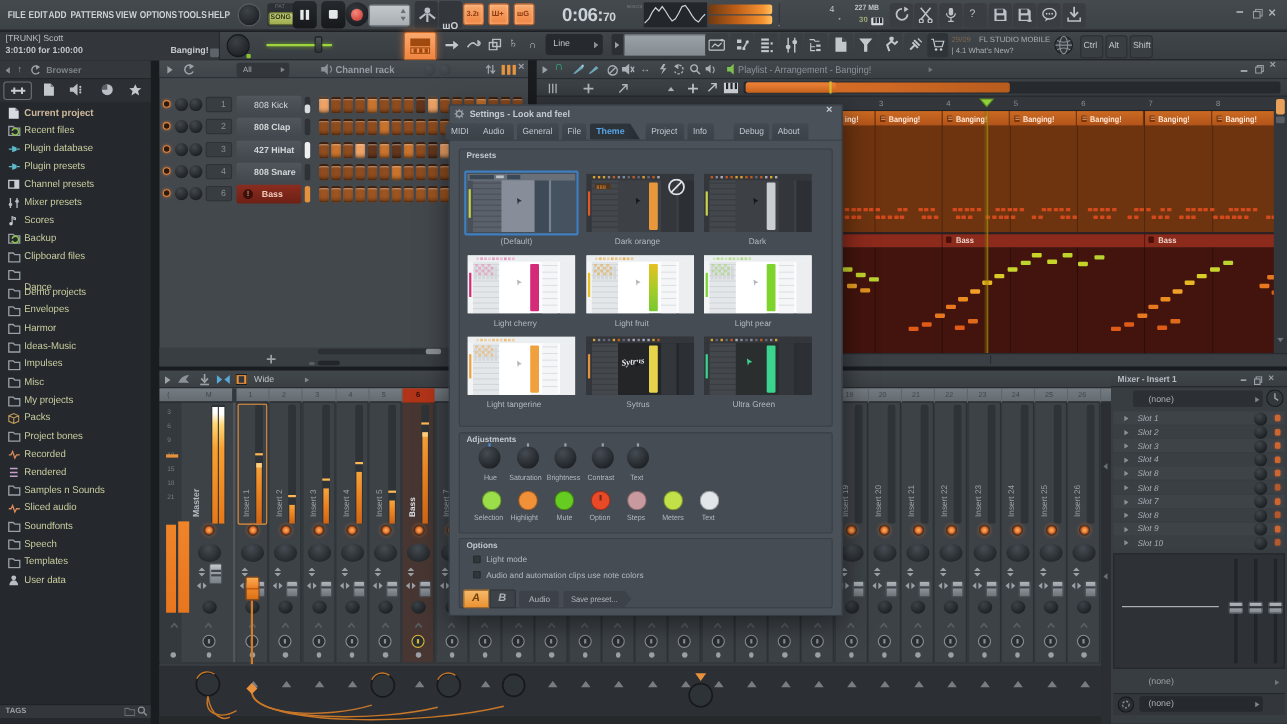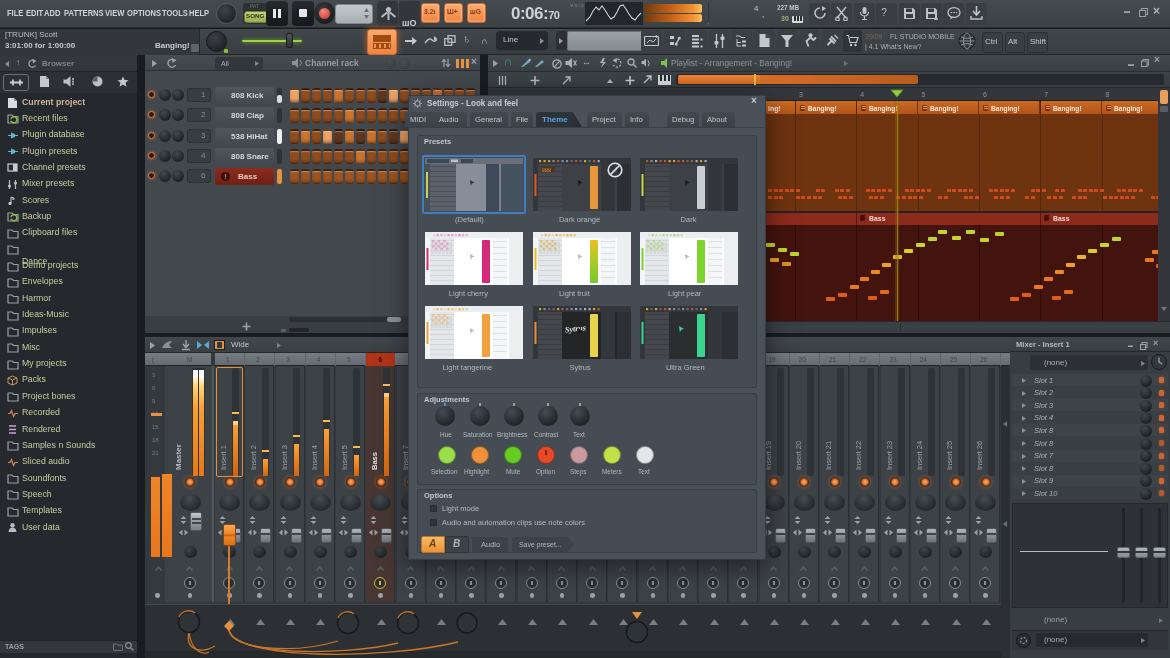--- a/index.html
+++ b/index.html
@@ -426,21 +426,21 @@
 <div class="abs" style="left:456px;top:59px;width:3px;height:9px;background:#e8933e;"></div>
 <div class="abs" style="left:461px;top:59px;width:3px;height:9px;background:#e8933e;"></div>
 <div class="abs" style="left:466px;top:59px;width:3px;height:9px;background:#e8933e;"></div>
 <div class="txt" style="left:471px;top:57px;font-size:10px;color:#9aa1a7;font-weight:bold;">×</div>
 <div class="abs" style="left:148px;top:91px;width:7px;height:7px;border-radius:50%;background:#2a1a10;border:1.5px solid #e0813a;box-shadow:0 0 3px rgba(240,130,60,.7);"></div>
 <div class="abs" style="left:159px;top:89px;width:12px;height:12px;border-radius:50%;background:radial-gradient(circle at 38% 30%,#43484e,#1e2226 72%);"></div>
 <div class="abs" style="left:172px;top:89px;width:12px;height:12px;border-radius:50%;background:radial-gradient(circle at 38% 30%,#43484e,#1e2226 72%);"></div>
 <div class="abs" style="left:187px;top:88px;width:24px;height:14px;background:#383d42;border-radius:2px;border:1px solid #2e3236;"></div>
 <div class="txt" style="left:201px;top:91.0px;font-size:8px;color:#888e94;">1</div>
 <div class="abs" style="left:215px;top:87px;width:59px;height:17px;background:linear-gradient(#50565c,#42484e);border-radius:2px;"></div>
-<div class="txt" style="left:231px;top:92.0px;font-size:8px;color:#d3d7da;font-weight:bold;">808 Kick</div>
+<div class="txt" style="left:231px;top:92.0px;font-size:8px;color:#d3d7da;font-weight:normal;">808 Kick</div>
 <div class="abs" style="left:277px;top:88px;width:5px;height:15px;background:#2e3236;border-radius:2px;"></div>
 <div class="abs" style="left:277px;top:95px;width:5px;height:8px;background:#d9dde0;border-radius:2px;"></div>
 <div class="abs" style="left:290px;top:88px;width:9px;height:15px;border-radius:2.5px;background:linear-gradient(#eea266,#eea266 60%,rgba(0,0,0,.25)),linear-gradient(#eea266,#eea266);box-shadow:inset 0 1px 1px rgba(255,255,255,.35), inset 0 -1px 2px rgba(0,0,0,.4);border-top:2px solid rgba(20,10,5,.55);"></div>
 <div class="abs" style="left:301px;top:88px;width:9px;height:15px;border-radius:2.5px;background:linear-gradient(#8f4c1e,#8f4c1e 60%,rgba(0,0,0,.25)),linear-gradient(#8f4c1e,#8f4c1e);box-shadow:inset 0 1px 1px rgba(255,255,255,.35), inset 0 -1px 2px rgba(0,0,0,.4);border-top:2px solid rgba(20,10,5,.55);"></div>
 <div class="abs" style="left:312px;top:88px;width:9px;height:15px;border-radius:2.5px;background:linear-gradient(#8f4c1e,#8f4c1e 60%,rgba(0,0,0,.25)),linear-gradient(#8f4c1e,#8f4c1e);box-shadow:inset 0 1px 1px rgba(255,255,255,.35), inset 0 -1px 2px rgba(0,0,0,.4);border-top:2px solid rgba(20,10,5,.55);"></div>
 <div class="abs" style="left:323px;top:88px;width:9px;height:15px;border-radius:2.5px;background:linear-gradient(#8f4c1e,#8f4c1e 60%,rgba(0,0,0,.25)),linear-gradient(#8f4c1e,#8f4c1e);box-shadow:inset 0 1px 1px rgba(255,255,255,.35), inset 0 -1px 2px rgba(0,0,0,.4);border-top:2px solid rgba(20,10,5,.55);"></div>
 <div class="abs" style="left:334px;top:88px;width:9px;height:15px;border-radius:2.5px;background:linear-gradient(#c9732d,#c9732d 60%,rgba(0,0,0,.25)),linear-gradient(#c9732d,#c9732d);box-shadow:inset 0 1px 1px rgba(255,255,255,.35), inset 0 -1px 2px rgba(0,0,0,.4);border-top:2px solid rgba(20,10,5,.55);"></div>
 <div class="abs" style="left:345px;top:88px;width:9px;height:15px;border-radius:2.5px;background:linear-gradient(#8f4c1e,#8f4c1e 60%,rgba(0,0,0,.25)),linear-gradient(#8f4c1e,#8f4c1e);box-shadow:inset 0 1px 1px rgba(255,255,255,.35), inset 0 -1px 2px rgba(0,0,0,.4);border-top:2px solid rgba(20,10,5,.55);"></div>
 <div class="abs" style="left:356px;top:88px;width:9px;height:15px;border-radius:2.5px;background:linear-gradient(#8f4c1e,#8f4c1e 60%,rgba(0,0,0,.25)),linear-gradient(#8f4c1e,#8f4c1e);box-shadow:inset 0 1px 1px rgba(255,255,255,.35), inset 0 -1px 2px rgba(0,0,0,.4);border-top:2px solid rgba(20,10,5,.55);"></div>
 <div class="abs" style="left:367px;top:88px;width:9px;height:15px;border-radius:2.5px;background:linear-gradient(#8f4c1e,#8f4c1e 60%,rgba(0,0,0,.25)),linear-gradient(#8f4c1e,#8f4c1e);box-shadow:inset 0 1px 1px rgba(255,255,255,.35), inset 0 -1px 2px rgba(0,0,0,.4);border-top:2px solid rgba(20,10,5,.55);"></div>
@@ -477,21 +477,21 @@
 <div class="abs" style="left:433px;top:108px;width:9px;height:15px;border-radius:2.5px;background:linear-gradient(#8f4c1e,#8f4c1e 60%,rgba(0,0,0,.25)),linear-gradient(#8f4c1e,#8f4c1e);box-shadow:inset 0 1px 1px rgba(255,255,255,.35), inset 0 -1px 2px rgba(0,0,0,.4);border-top:2px solid rgba(20,10,5,.55);"></div>
 <div class="abs" style="left:444px;top:108px;width:9px;height:15px;border-radius:2.5px;background:linear-gradient(#8f4c1e,#8f4c1e 60%,rgba(0,0,0,.25)),linear-gradient(#8f4c1e,#8f4c1e);box-shadow:inset 0 1px 1px rgba(255,255,255,.35), inset 0 -1px 2px rgba(0,0,0,.4);border-top:2px solid rgba(20,10,5,.55);"></div>
 <div class="abs" style="left:455px;top:108px;width:9px;height:15px;border-radius:2.5px;background:linear-gradient(#8f4c1e,#8f4c1e 60%,rgba(0,0,0,.25)),linear-gradient(#8f4c1e,#8f4c1e);box-shadow:inset 0 1px 1px rgba(255,255,255,.35), inset 0 -1px 2px rgba(0,0,0,.4);border-top:2px solid rgba(20,10,5,.55);"></div>
 <div class="abs" style="left:466px;top:108px;width:9px;height:15px;border-radius:2.5px;background:linear-gradient(#8f4c1e,#8f4c1e 60%,rgba(0,0,0,.25)),linear-gradient(#8f4c1e,#8f4c1e);box-shadow:inset 0 1px 1px rgba(255,255,255,.35), inset 0 -1px 2px rgba(0,0,0,.4);border-top:2px solid rgba(20,10,5,.55);"></div>
 <div class="abs" style="left:148px;top:132px;width:7px;height:7px;border-radius:50%;background:#2a1a10;border:1.5px solid #e0813a;box-shadow:0 0 3px rgba(240,130,60,.7);"></div>
 <div class="abs" style="left:159px;top:130px;width:12px;height:12px;border-radius:50%;background:radial-gradient(circle at 38% 30%,#43484e,#1e2226 72%);"></div>
 <div class="abs" style="left:172px;top:130px;width:12px;height:12px;border-radius:50%;background:radial-gradient(circle at 38% 30%,#43484e,#1e2226 72%);"></div>
 <div class="abs" style="left:187px;top:129px;width:24px;height:14px;background:#383d42;border-radius:2px;border:1px solid #2e3236;"></div>
 <div class="txt" style="left:201px;top:131.6px;font-size:8px;color:#888e94;">3</div>
 <div class="abs" style="left:215px;top:128px;width:59px;height:17px;background:linear-gradient(#50565c,#42484e);border-radius:2px;"></div>
-<div class="txt" style="left:231px;top:132.6px;font-size:8px;color:#d3d7da;font-weight:bold;">538 HiHat</div>
+<div class="txt" style="left:231px;top:132.6px;font-size:8px;color:#d3d7da;font-weight:bold;">427 HiHat</div>
 <div class="abs" style="left:277px;top:129px;width:5px;height:15px;background:#2e3236;border-radius:2px;"></div>
 <div class="abs" style="left:277px;top:129px;width:5px;height:15px;background:#eef0f2;border-radius:2px;"></div>
 <div class="abs" style="left:290px;top:129px;width:9px;height:15px;border-radius:2.5px;background:linear-gradient(#8f4c1e,#8f4c1e 60%,rgba(0,0,0,.25)),linear-gradient(#8f4c1e,#8f4c1e);box-shadow:inset 0 1px 1px rgba(255,255,255,.35), inset 0 -1px 2px rgba(0,0,0,.4);border-top:2px solid rgba(20,10,5,.55);"></div>
 <div class="abs" style="left:301px;top:129px;width:9px;height:15px;border-radius:2.5px;background:linear-gradient(#c9732d,#c9732d 60%,rgba(0,0,0,.25)),linear-gradient(#c9732d,#c9732d);box-shadow:inset 0 1px 1px rgba(255,255,255,.35), inset 0 -1px 2px rgba(0,0,0,.4);border-top:2px solid rgba(20,10,5,.55);"></div>
 <div class="abs" style="left:312px;top:129px;width:9px;height:15px;border-radius:2.5px;background:linear-gradient(#8f4c1e,#8f4c1e 60%,rgba(0,0,0,.25)),linear-gradient(#8f4c1e,#8f4c1e);box-shadow:inset 0 1px 1px rgba(255,255,255,.35), inset 0 -1px 2px rgba(0,0,0,.4);border-top:2px solid rgba(20,10,5,.55);"></div>
 <div class="abs" style="left:323px;top:129px;width:9px;height:15px;border-radius:2.5px;background:linear-gradient(#eea266,#eea266 60%,rgba(0,0,0,.25)),linear-gradient(#eea266,#eea266);box-shadow:inset 0 1px 1px rgba(255,255,255,.35), inset 0 -1px 2px rgba(0,0,0,.4);border-top:2px solid rgba(20,10,5,.55);"></div>
 <div class="abs" style="left:334px;top:129px;width:9px;height:15px;border-radius:2.5px;background:linear-gradient(#62361d,#62361d 60%,rgba(0,0,0,.25)),linear-gradient(#62361d,#62361d);box-shadow:inset 0 1px 1px rgba(255,255,255,.35), inset 0 -1px 2px rgba(0,0,0,.4);border-top:2px solid rgba(20,10,5,.55);"></div>
 <div class="abs" style="left:345px;top:129px;width:9px;height:15px;border-radius:2.5px;background:linear-gradient(#c9732d,#c9732d 60%,rgba(0,0,0,.25)),linear-gradient(#c9732d,#c9732d);box-shadow:inset 0 1px 1px rgba(255,255,255,.35), inset 0 -1px 2px rgba(0,0,0,.4);border-top:2px solid rgba(20,10,5,.55);"></div>
 <div class="abs" style="left:356px;top:129px;width:9px;height:15px;border-radius:2.5px;background:linear-gradient(#62361d,#62361d 60%,rgba(0,0,0,.25)),linear-gradient(#62361d,#62361d);box-shadow:inset 0 1px 1px rgba(255,255,255,.35), inset 0 -1px 2px rgba(0,0,0,.4);border-top:2px solid rgba(20,10,5,.55);"></div>
 <div class="abs" style="left:367px;top:129px;width:9px;height:15px;border-radius:2.5px;background:linear-gradient(#c9732d,#c9732d 60%,rgba(0,0,0,.25)),linear-gradient(#c9732d,#c9732d);box-shadow:inset 0 1px 1px rgba(255,255,255,.35), inset 0 -1px 2px rgba(0,0,0,.4);border-top:2px solid rgba(20,10,5,.55);"></div>

